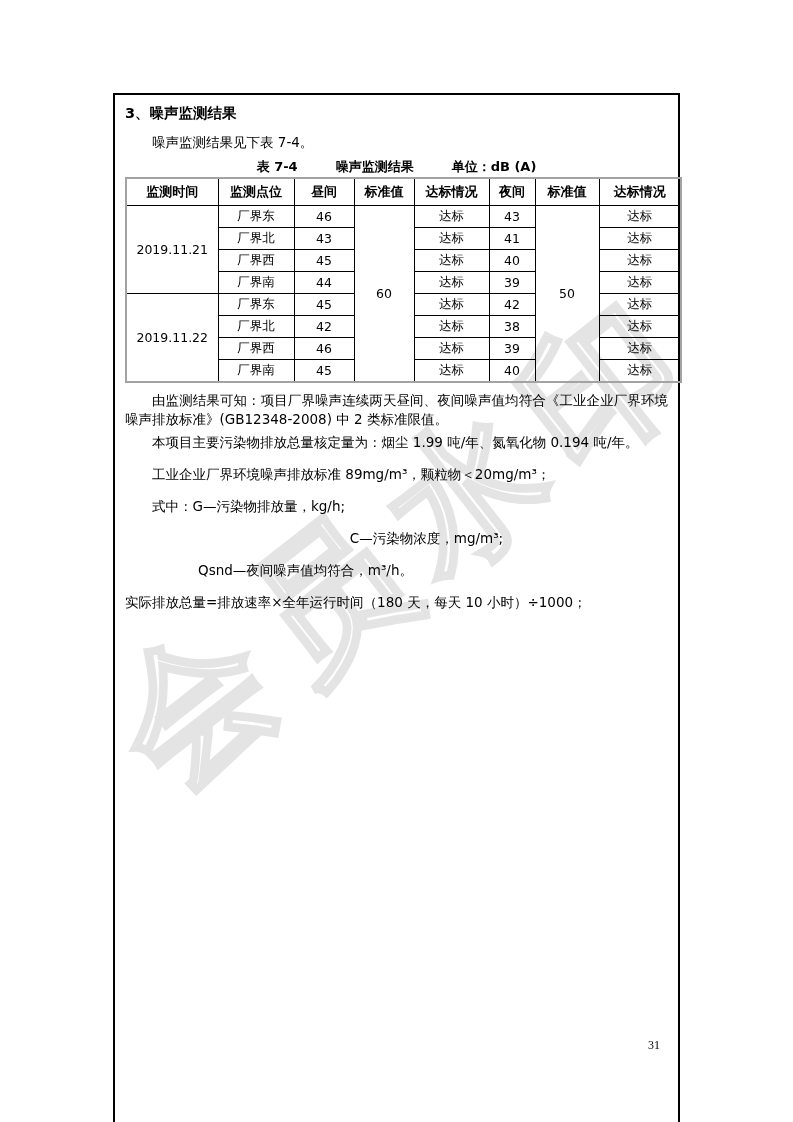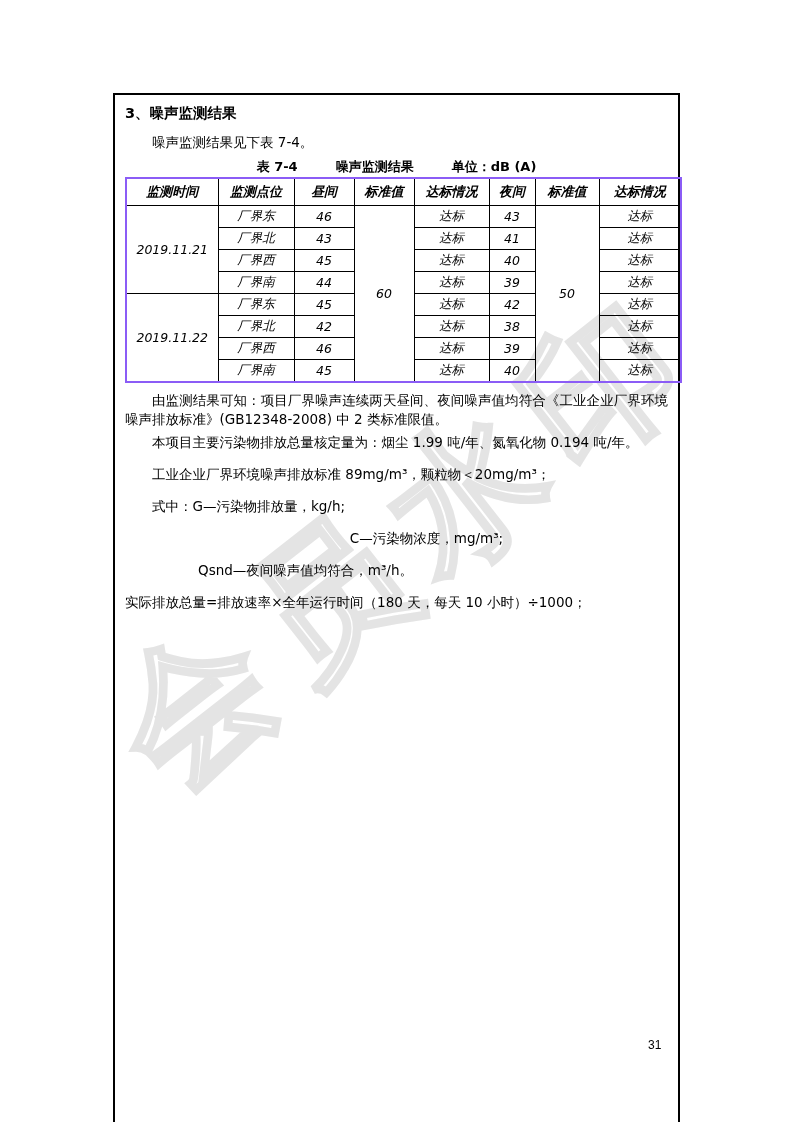--- a/index.html
+++ b/index.html
@@ -53,24 +53,23 @@
     justify-content:center;
     gap:38px;
     font-size:13px;
     font-weight:bold;
     margin:0 0 2px 0;
     line-height:16px;
   }
   table.noise{
     width:100%;
     border-collapse:collapse;
-    border:2px solid #8b5cf6;
+    border:2px solid #a3a3a3;
     table-layout:fixed;
     font-size:12.5px;
-    font-style:italic;
   }
   table.noise th, table.noise td{
     border:1px solid #000;
     text-align:center;
     vertical-align:middle;
     padding:0;
     overflow:hidden;
   }
   table.noise th{height:26px;font-size:13px;}
   table.noise td{height:21px;}
@@ -92,21 +91,21 @@
     font-family:"Liberation Serif","DejaVu Serif",serif;
     font-size:17px;
     margin:2px 0 16px 0;
     font-style:italic;
   }
   .formula sub{font-size:11px;font-style:italic;}
   .page-number{
     position:absolute;
     left:648px;top:1038px;
     font-size:12px;
-    font-family:Liberation Sans, sans-serif;
+    font-family:Liberation Serif, serif;
     z-index:1;
   }
 </style>
 </head>
 <body>
 
 <div class="page">
 
   <div class="watermark">会员水印</div>
 

